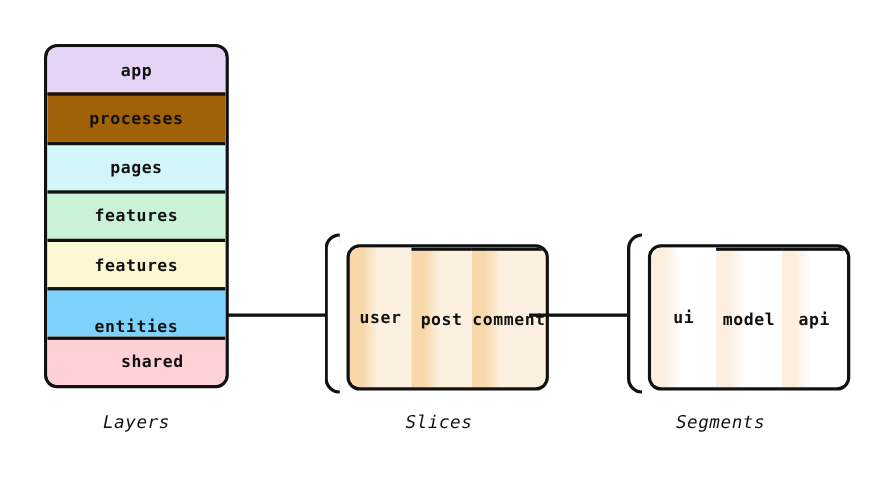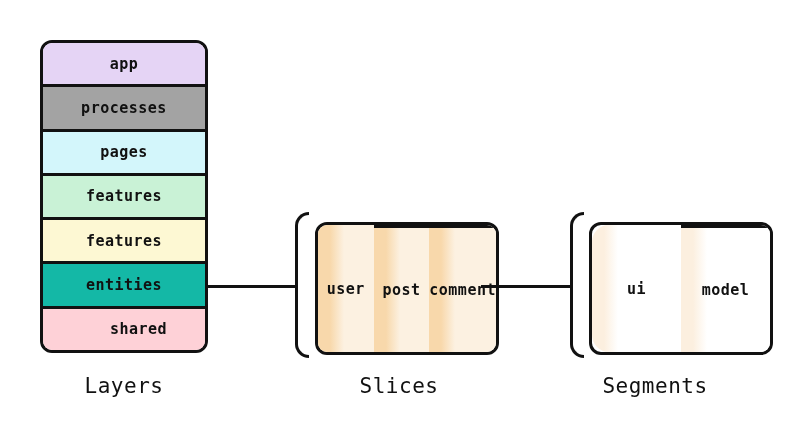--- a/index.html
+++ b/index.html
@@ -75,50 +75,51 @@
   }
   .line-entities-slices { left: 206px; top: 285px; width: 91px; }
   .line-slices-segments { left: 481px; top: 285px; width: 91px; }
 
   
   .group-label {
     position: absolute;
     top: 374px;
     width: 168px;
     text-align: center;
-    font-size: 21px;
+    font-size: 16px;
     font-weight: 500;
     letter-spacing: 0.5px;
+    font-style: italic;
   }
   .layers-label { left: 40px; }
   .slices-label { left: 315px; }
   .segments-label { left: 571px; }
 </style>
 </head>
 <body>
 
 <div class="canvas">
 
   <div class="stack">
     <div class="row" style="background: rgb(229, 212, 245);">
       <span>app</span>
     </div>
-    <div class="row" style="background: #a3a3a3;">
+    <div class="row" style="background: #a16207;">
       <span>processes</span>
     </div>
     <div class="row" style="background: rgb(211, 246, 251);">
       <span>pages</span>
     </div>
     <div class="row" style="background: rgb(201, 242, 214);">
       <span>features</span>
     </div>
     <div class="row" style="background: rgb(253, 248, 211);">
       <span>features</span>
     </div>
-    <div class="row" style="background: #14b8a6;">
+    <div class="row" style="background: #7dd3fc; align-items: flex-end;">
       <span>entities</span>
     </div>
     <div class="row" style="background: rgb(254, 209, 215); padding-left: 29px;">
       <span>shared</span>
     </div>
   </div>
   <div class="group-label layers-label">Layers</div>
 
   <div class="connector line-entities-slices"></div>
 
@@ -133,22 +134,25 @@
     <div class="row" style="background: linear-gradient(90deg, rgb(248, 216, 171) 0px, rgb(248, 216, 171) 12px, rgb(252, 241, 225) 26px);">
       <span>comment</span>
     </div>
   </div>
   <div class="group-label slices-label">Slices</div>
 
   <div class="connector line-slices-segments"></div>
 
   <div class="bracket bracket-right"></div>
   <div class="box segments-box">
-    <div class="row" style="background: linear-gradient(90deg, rgb(252, 239, 223) 0px, rgb(252, 239, 223) 12px, rgb(255, 255, 255) 26px); border-radius: 17px;">
+    <div class="row" style="background: linear-gradient(90deg, rgb(252, 239, 223) 0px, rgb(252, 239, 223) 12px, rgb(255, 255, 255) 26px);">
       <span>ui</span>
     </div>
     <div class="row" style="background: linear-gradient(90deg, rgb(252, 239, 223) 0px, rgb(252, 239, 223) 12px, rgb(255, 255, 255) 26px);">
       <span>model</span>
+    </div>
+    <div class="row" style="background: linear-gradient(90deg, rgb(252, 239, 223) 0px, rgb(252, 239, 223) 12px, rgb(255, 255, 255) 26px);">
+      <span>api</span>
     </div>
   </div>
   <div class="group-label segments-label">Segments</div>
 
 </div>
 
 </body></html>

